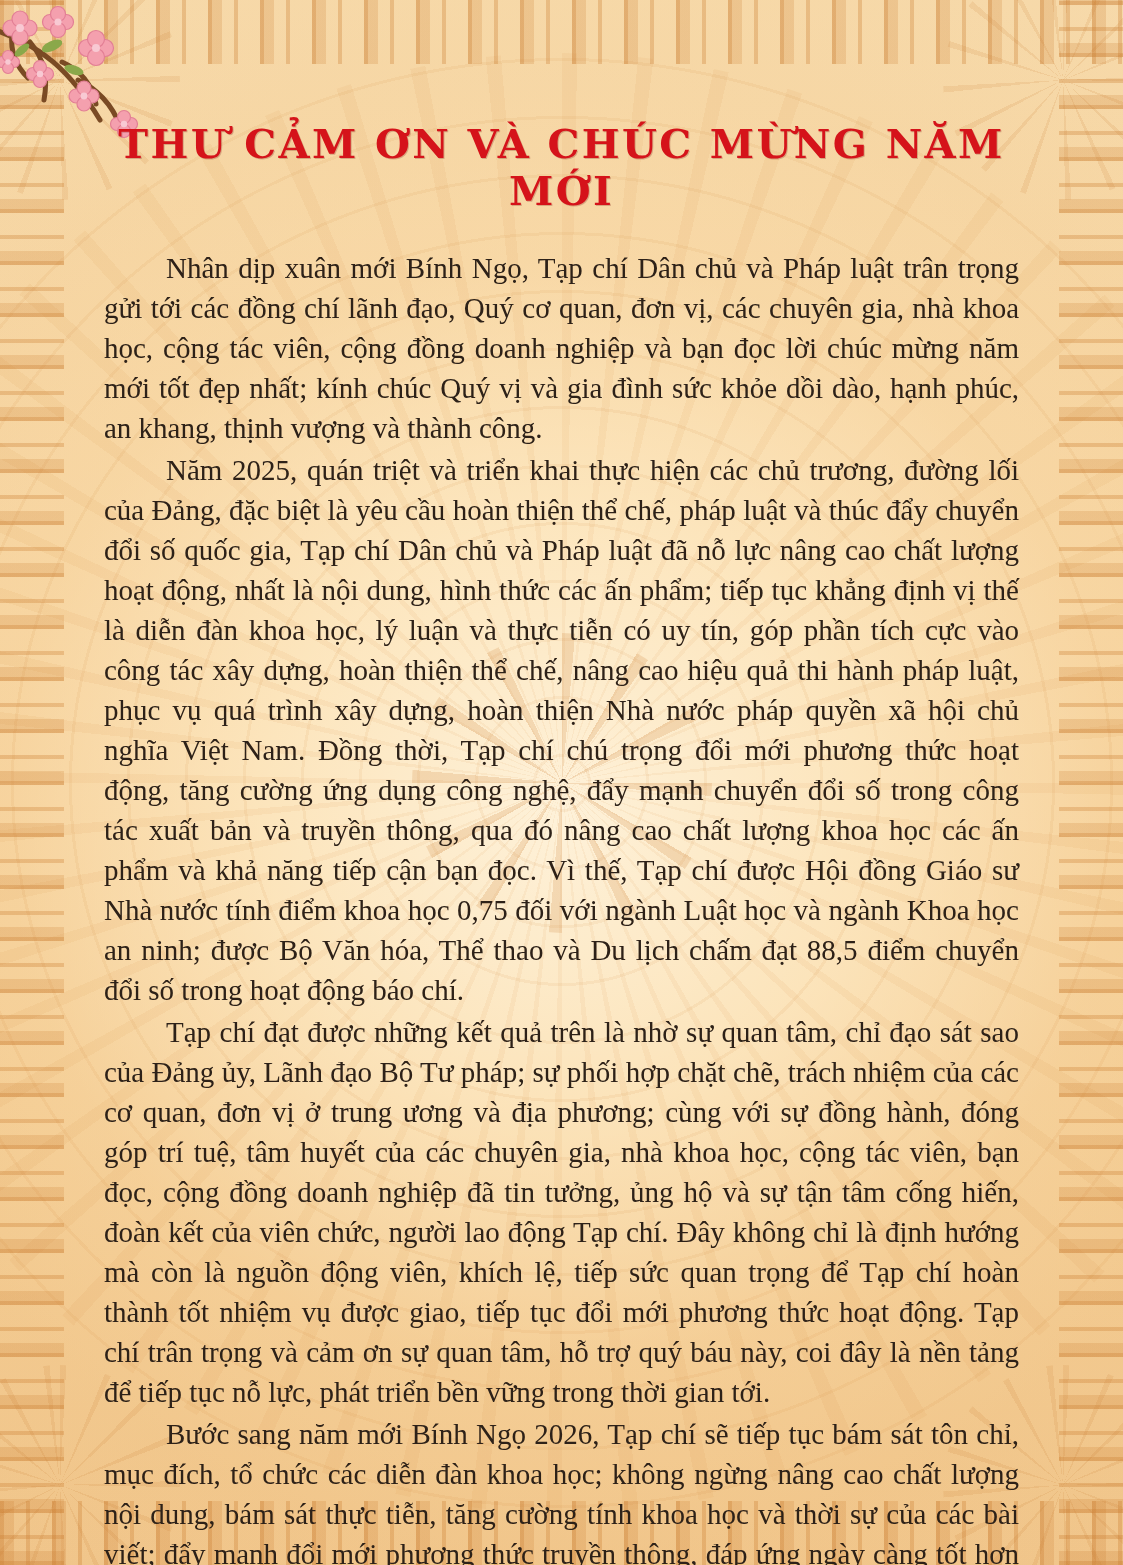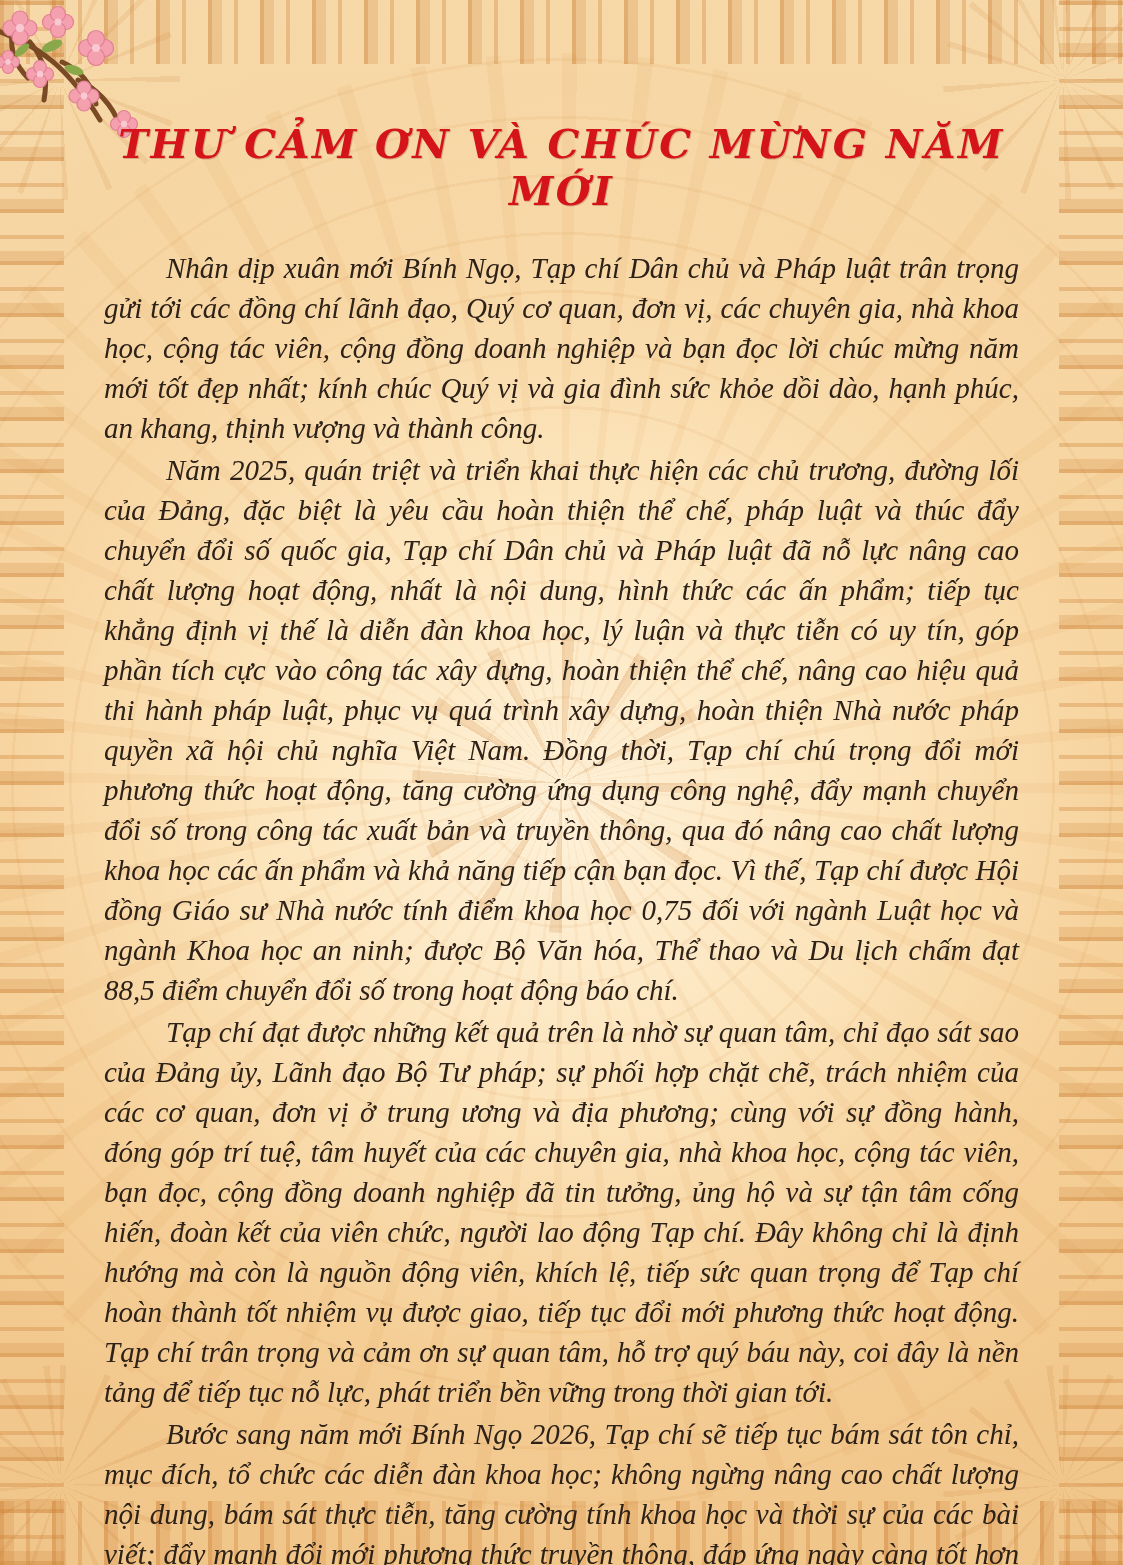--- a/index.html
+++ b/index.html
@@ -16,21 +16,20 @@
 
   .page {
     position: relative;
     width: 1123px;
     height: 1565px;
     box-sizing: border-box;
     overflow: hidden;
     background:
       radial-gradient(circle at 50% 52%, rgba(255,244,222,0.92) 0%, rgba(255,236,200,0.72) 30%, rgba(250,214,160,0.35) 56%, rgba(244,196,132,0.18) 75%, rgba(240,186,120,0.08) 100%),
       linear-gradient(180deg, #f7dcae 0%, #f6d5a2 40%, #f3cd95 70%, #f0c68c 100%);
-    font-style: italic;
   }
 
   
   .bg-layer {
     position: absolute;
     inset: 0;
     pointer-events: none;
   }
   .frame-band {
     position: absolute;

